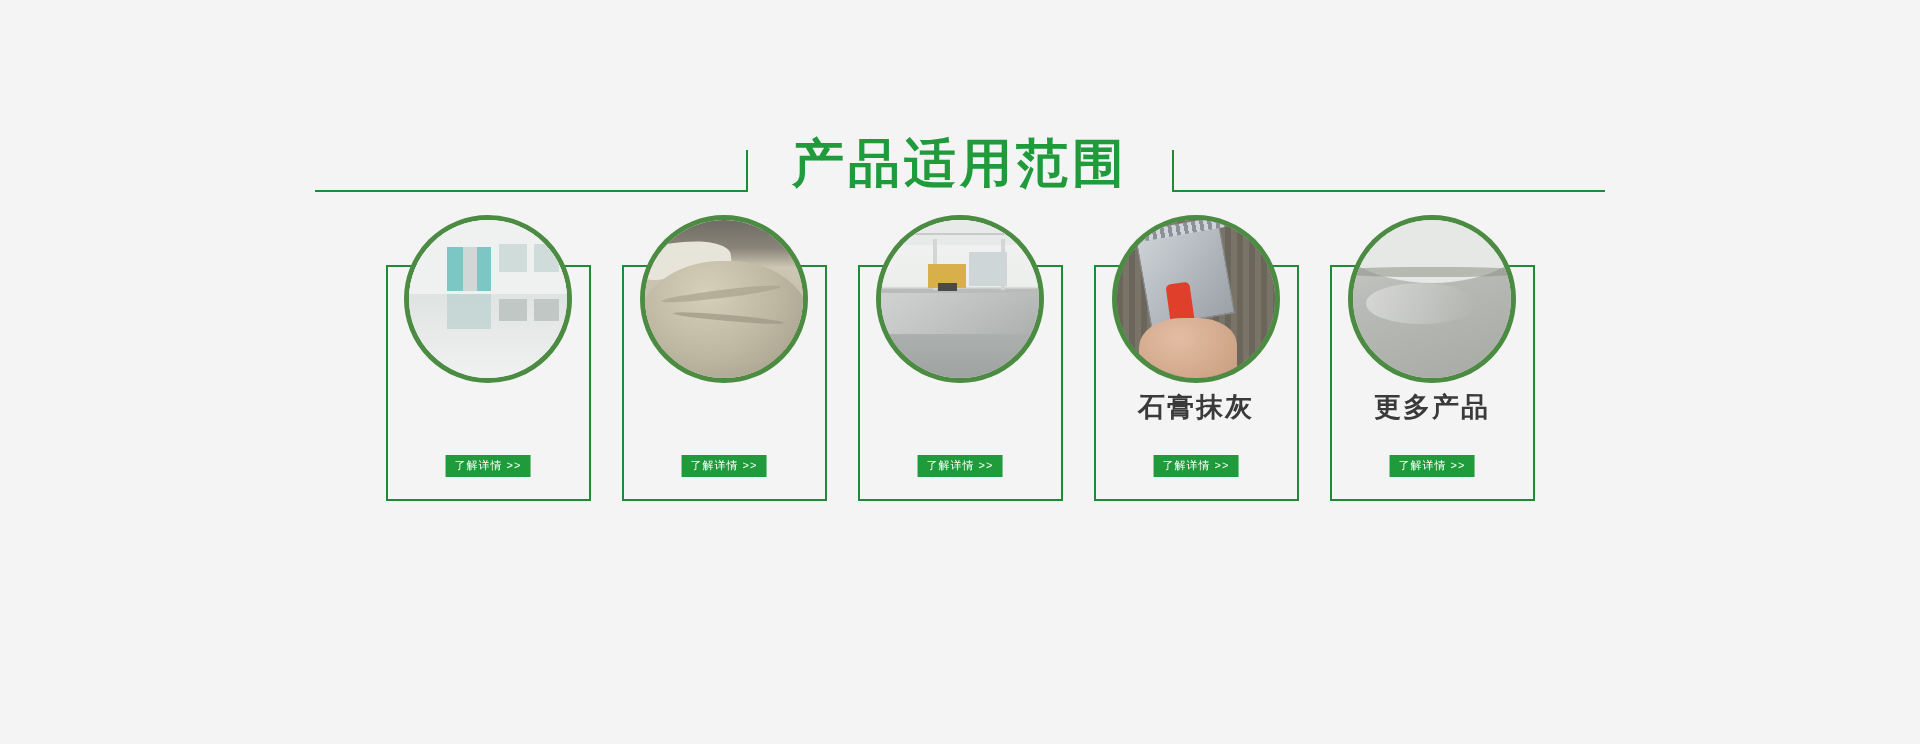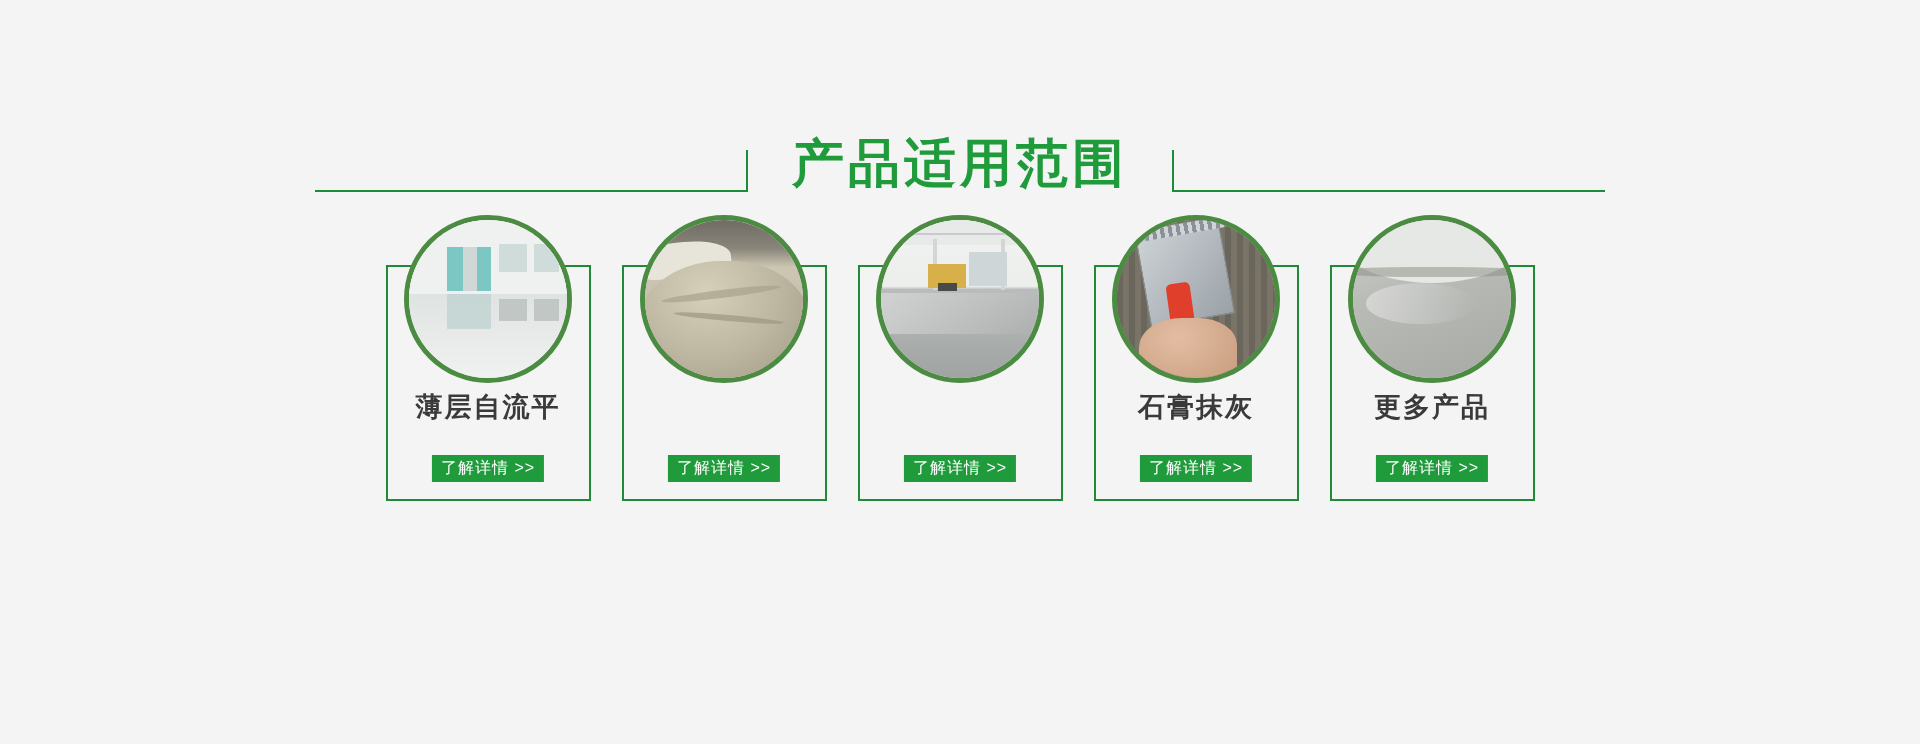--- a/index.html
+++ b/index.html
@@ -220,21 +220,21 @@
     white-space: nowrap;
   }
 
   .card-btn {
     position: absolute;
     left: 50%;
     top: 240px;
     transform: translateX(-50%);
     background: #1f9b3c;
     color: #ffffff;
-    font-size: 16px;
+    font-size: 11px;
     letter-spacing: 1px;
     padding: 4px 9px 5px 9px;
     white-space: nowrap;
     z-index: 4;
     cursor: pointer;
     line-height: 1.15;
   }
 </style>
 </head>
 <body>
@@ -262,21 +262,20 @@
           <div class="win1"></div>
           <div class="win2"></div>
         <div class="gap"></div>
           <div class="door"></div>
           <div class="door2"></div>
         <div class="refl1"></div>
           <div class="refl2"></div>
           <div class="refl3"></div>
       </div>
     </div>
-    <div class="card-title">薄层自流平</div>
     <div class="card-btn">了解详情 &gt;&gt;</div>
   </div>
 
   <div class="card">
     <div class="card-frame"></div>
     <div class="card-photo">
       <div class="photo-inner ph2">
         <div class="cloth"></div>
           <div class="sack"></div>
         <div class="fold1"></div>

